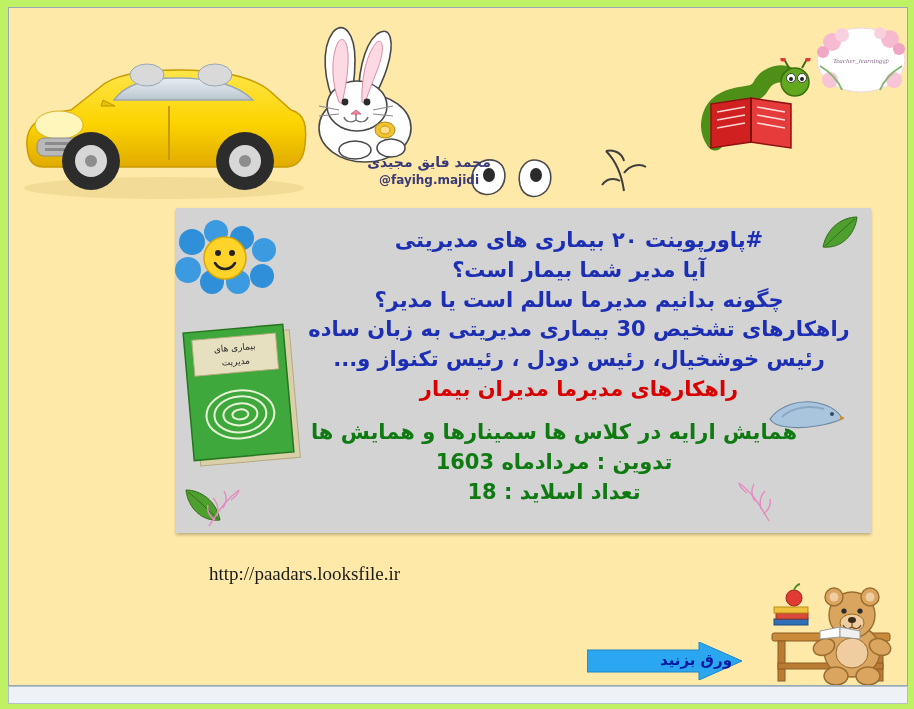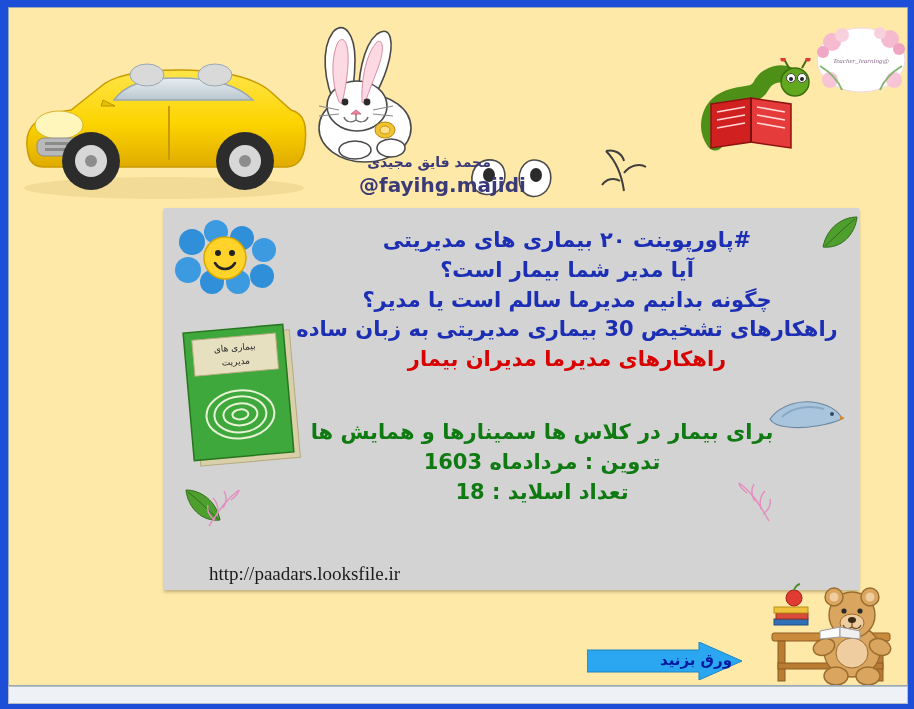--- a/index.html
+++ b/index.html
@@ -6,21 +6,21 @@
     margin: 0;
     padding: 0;
     background: #b9c8d8;
     font-family: "DejaVu Sans", "Liberation Sans", sans-serif;
   }
   #slide-wrap {
     position: relative;
     width: 914px;
     height: 709px;
     overflow: hidden;
-    background: #1d4ed8;
+    background: #bef264;
   }
   #slide {
     position: absolute;
     left: 8px;
     top: 7px;
     width: 898px;
     height: 677px;
     background: #ffe9a8;
     border: 1px solid #9aa7b4;
     overflow: hidden;
@@ -72,29 +72,29 @@
     position: absolute;
     left: 350px;
     top: 145px;
     width: 140px;
     text-align: center;
     color: #3b3b6d;
     line-height: 1.35;
     direction: rtl;
   }
   #credit .l1 { font-size: 14px; font-weight: bold; color: #3a3a78; }
-  #credit .l2 { font-size: 20px; font-weight: bold; color: #3a3a78; direction: ltr; }
+  #credit .l2 { font-size: 12px; font-weight: bold; color: #3a3a78; direction: ltr; }
 
   
   #panel {
     position: absolute;
-    left: 155px;
+    left: 167px;
     top: 200px;
     width: 695px;
-    height: 382px;
+    height: 325px;
     background: #d3d3d3;
     box-shadow: 0 2px 3px rgba(0,0,0,.25);
   }
   #panel-text {
     position: absolute;
     right: 12px;
     top: 18px;
     width: 560px;
     text-align: center;
     direction: rtl;
@@ -291,25 +291,26 @@
       <div class="l2">@fayihg.majidi</div>
     </div>
 
     <div id="panel">
 
       <div id="panel-text">
         <div class="hl blue">#پاورپوینت ۲۰ بیماری های مدیریتی</div>
         <div class="hl blue">آیا مدیر شما بیمار است؟</div>
         <div class="hl blue">چگونه بدانیم مدیرما سالم است یا مدیر؟</div>
         <div class="hl blue">راهکارهای تشخیص 30 بیماری مدیریتی به زبان ساده</div>
+        <div class="hl blue">رئیس خوشخیال، رئیس دودل ، رئیس تکنواز و...</div>
         <div class="hl red">راهکارهای مدیرما مدیران بیمار</div>
       </div>
 
       <div id="panel-text2">
-        <div class="hl green">برای بیمار در کلاس ها سمینارها و همایش ها</div>
+        <div class="hl green">همایش ارایه در کلاس ها سمینارها و همایش ها</div>
         <div class="hl green">تدوین : مردادماه 1603</div>
         <div class="hl green">تعداد اسلاید : 18</div>
       </div>
     </div>
 
     <div class="art" id="smileys">
       <svg viewBox="0 0 110 78" width="110" height="78">
         <g>
           <circle cx="20" cy="22" r="13" fill="#2f8fd8"></circle>
           <circle cx="44" cy="12" r="12" fill="#3b9ae0"></circle>

